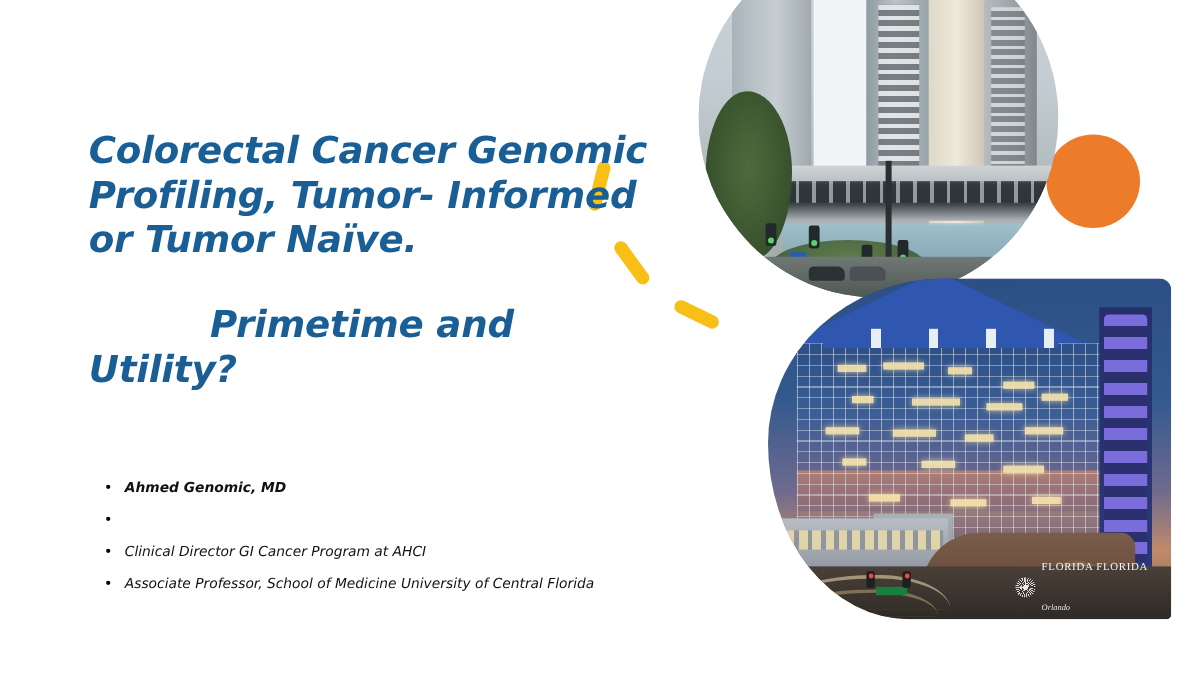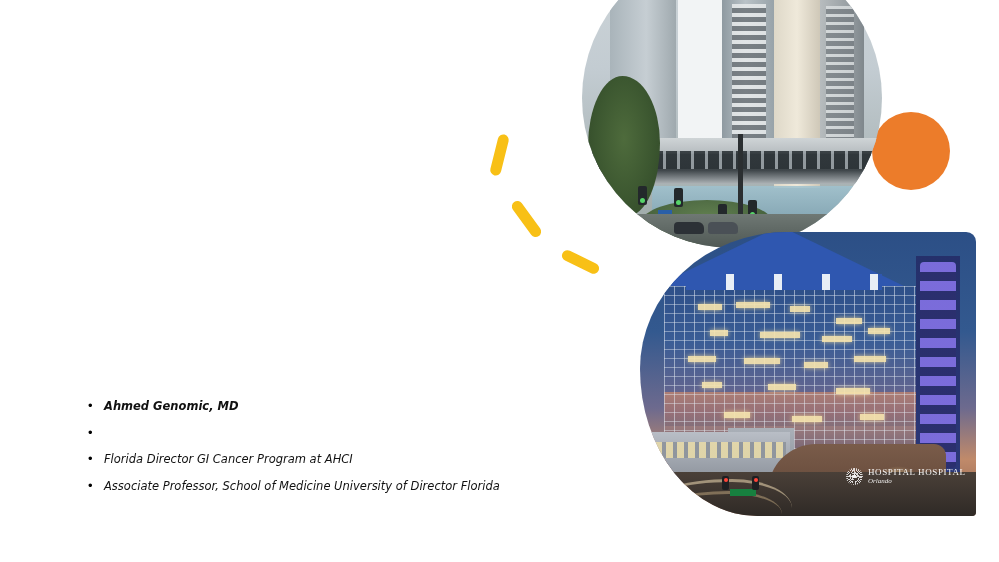--- a/index.html
+++ b/index.html
@@ -407,20 +407,21 @@
     font-size: 9px;
     letter-spacing: .6px;
     color: rgba(255,255,255,.95);
     white-space: nowrap;
   }
   #photo-bottom .logo-sub {
     font-family: "Liberation Serif", serif;
     font-style: italic;
     font-size: 7px;
     color: rgba(255,255,255,.9);
+    margin-top: 26px;
   }
 </style>
 </head>
 <body>
 
 <div id="slide">
 
   <div id="orange-circle"></div>
 
   <div id="photo-top">
@@ -487,53 +488,60 @@
 
     <div class="gray-block"></div>
     <div class="wing"></div>
     <div class="wing-win"></div>
     <div class="podium"></div>
     <div class="podium-glow"></div>
 
     <div class="logo">
       <div class="logo-mark"></div>
       <div class="logo-text">
-        <div class="logo-main">HOSPITAL HOSPITAL</div>
+        <div class="logo-main">FLORIDA FLORIDA</div>
         <div class="logo-sub">Orlando</div>
       </div>
     </div>
 
     <div class="road"></div>
     <div class="trail"></div>
     <div class="trail2"></div>
     <div class="green-sign"></div>
     <div class="tl t1">
         <i></i>
       </div>
     <div class="tl t2">
         <i></i>
       </div>
   </div>
 
   <div class="dash" id="dash-1"></div>
   <div class="dash" id="dash-2"></div>
   <div class="dash" id="dash-3"></div>
 
+  <div id="title-block">
+    <div class="title-line">Colorectal Cancer Genomic</div>
+    <div class="title-line">Profiling, Tumor- Informed</div>
+    <div class="title-line">or Tumor Naïve.</div>
+    <div class="title-line" id="title-line-4">Primetime and</div>
+    <div class="title-line" id="title-line-5">Utility?</div>
+  </div>
 
   <div id="bullet-block">
     <div class="bullet-row lead">
       <span class="bullet-dot">•</span>
       <span class="bullet-text">Ahmed Genomic, MD</span>
     </div>
     <div class="bullet-row">
       <span class="bullet-dot">•</span>
     </div>
     <div class="bullet-row">
       <span class="bullet-dot">•</span>
-      <span class="bullet-text">Florida Director GI Cancer Program at AHCI</span>
+      <span class="bullet-text">Clinical Director GI Cancer Program at AHCI</span>
     </div>
     <div class="bullet-row">
       <span class="bullet-dot">•</span>
-      <span class="bullet-text">Associate Professor, School of Medicine University of Director Florida</span>
+      <span class="bullet-text">Associate Professor, School of Medicine University of Central Florida</span>
     </div>
   </div>
 
 </div>
 
 </body></html>

